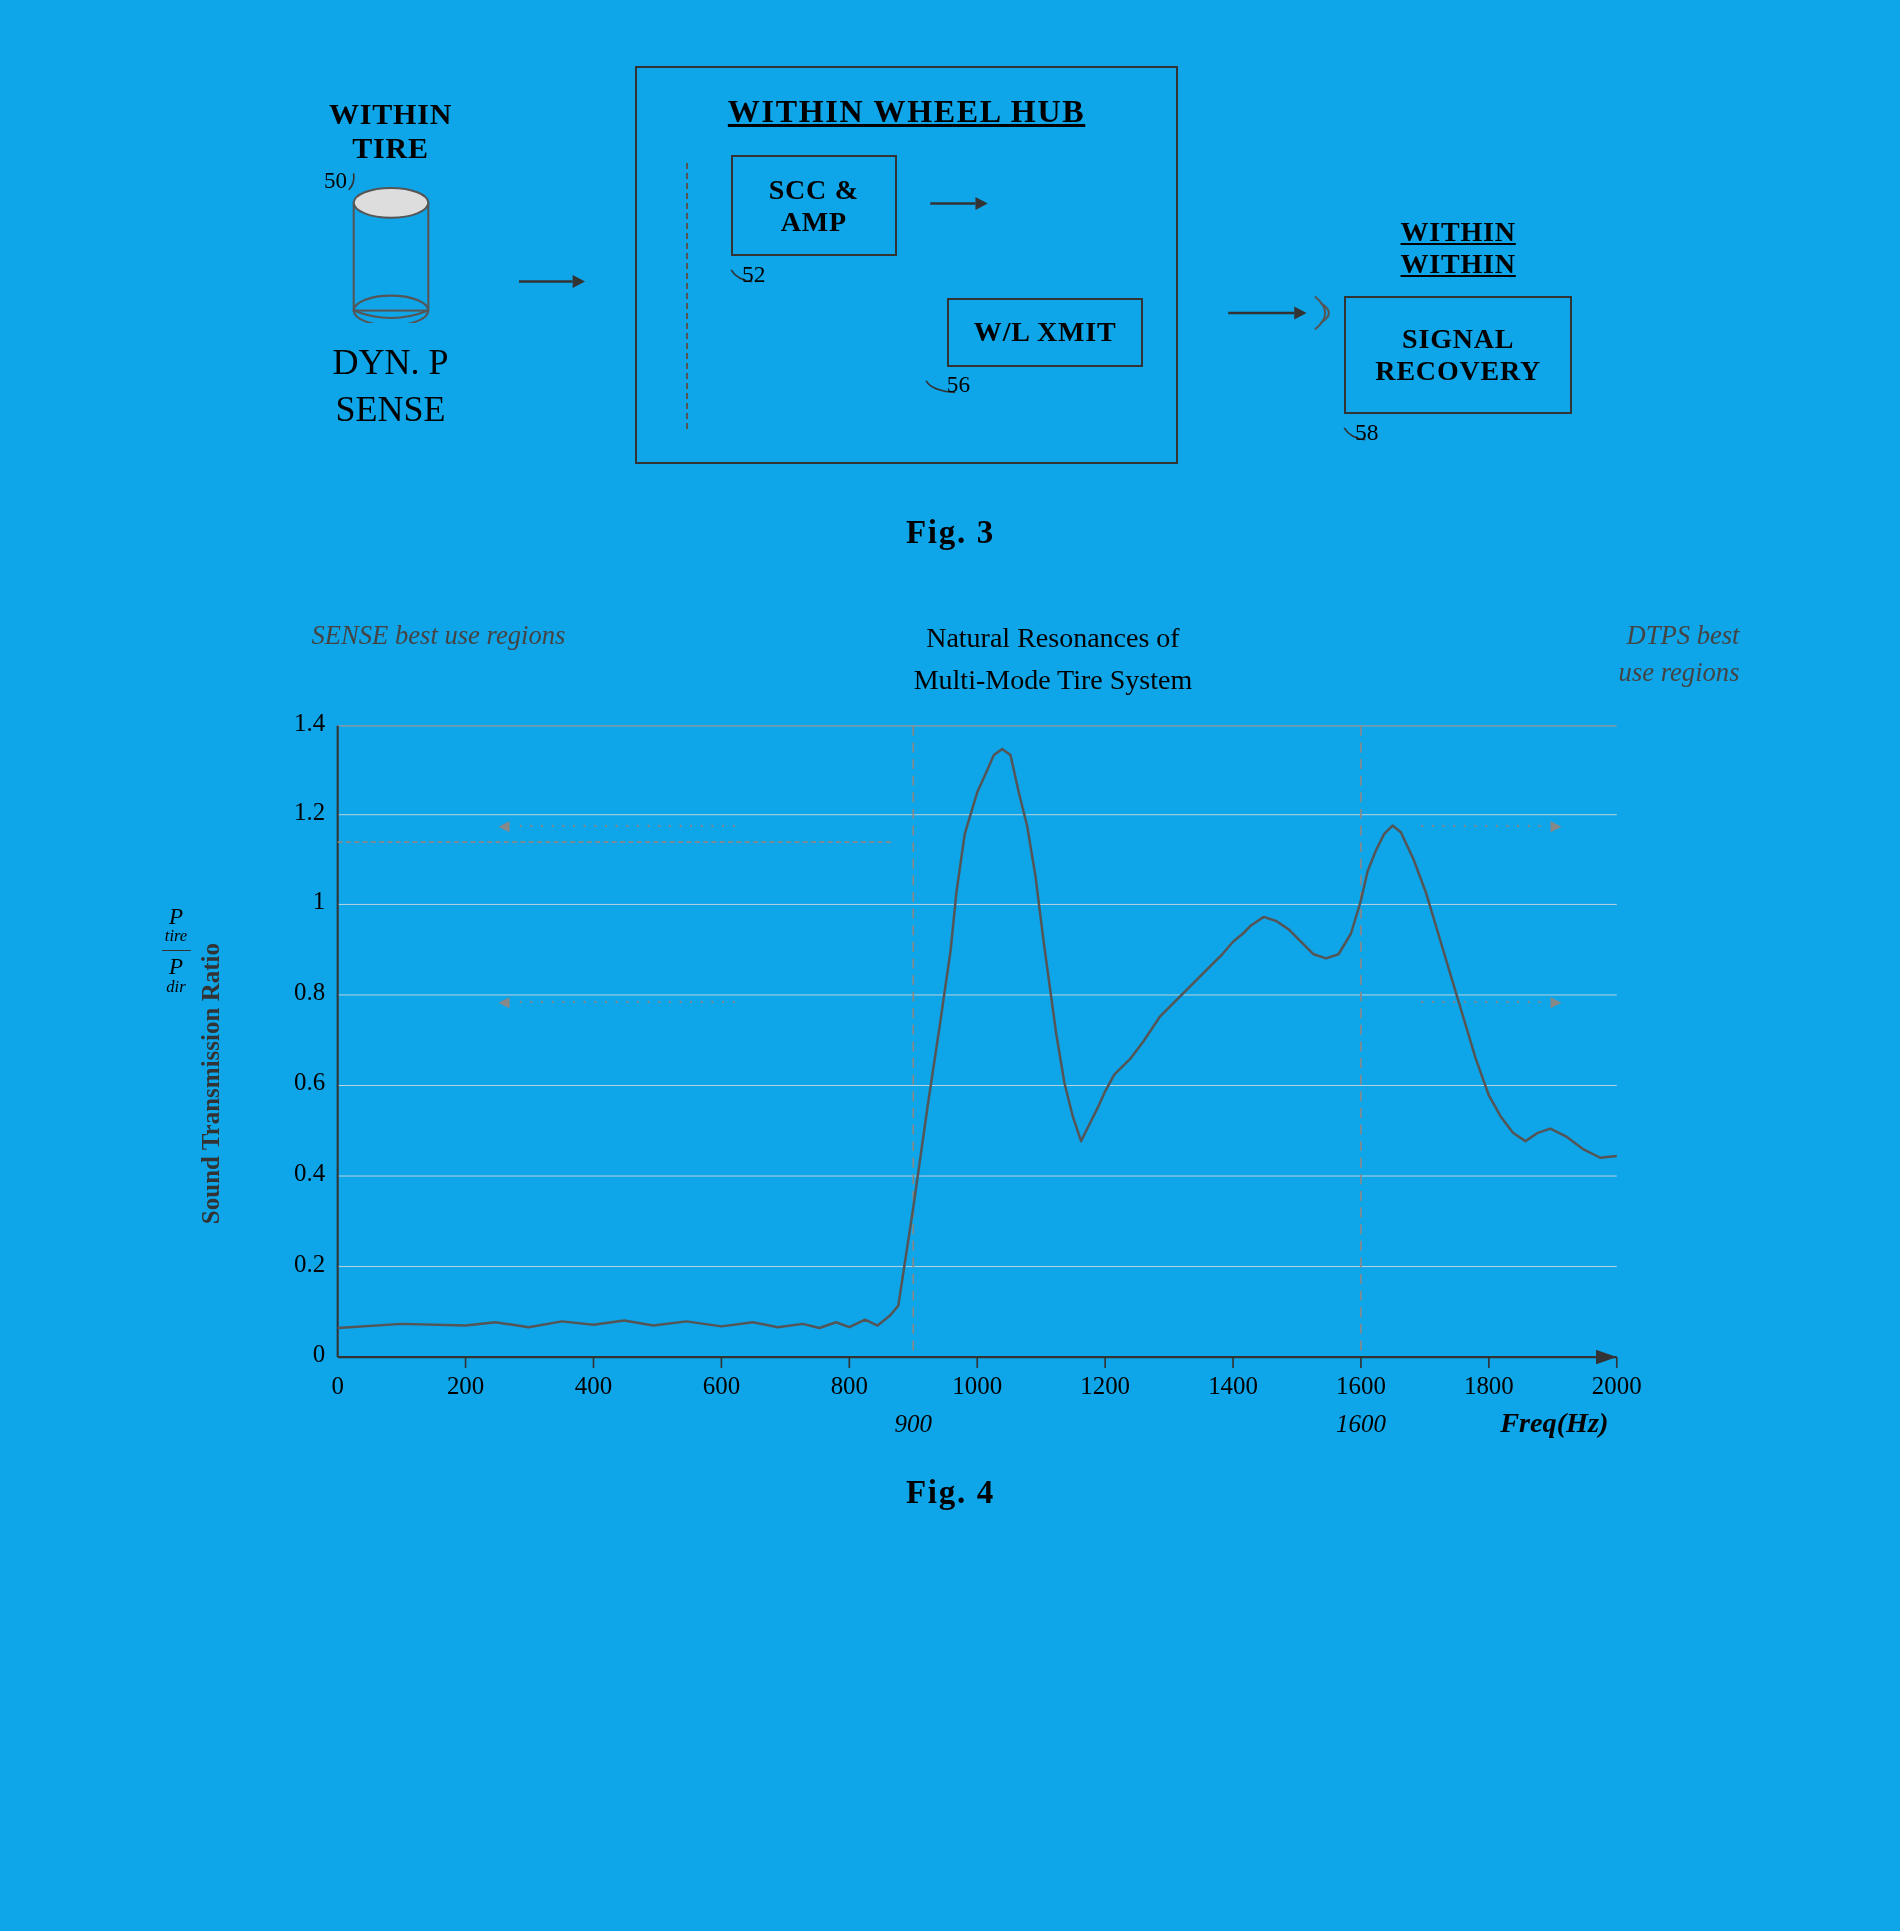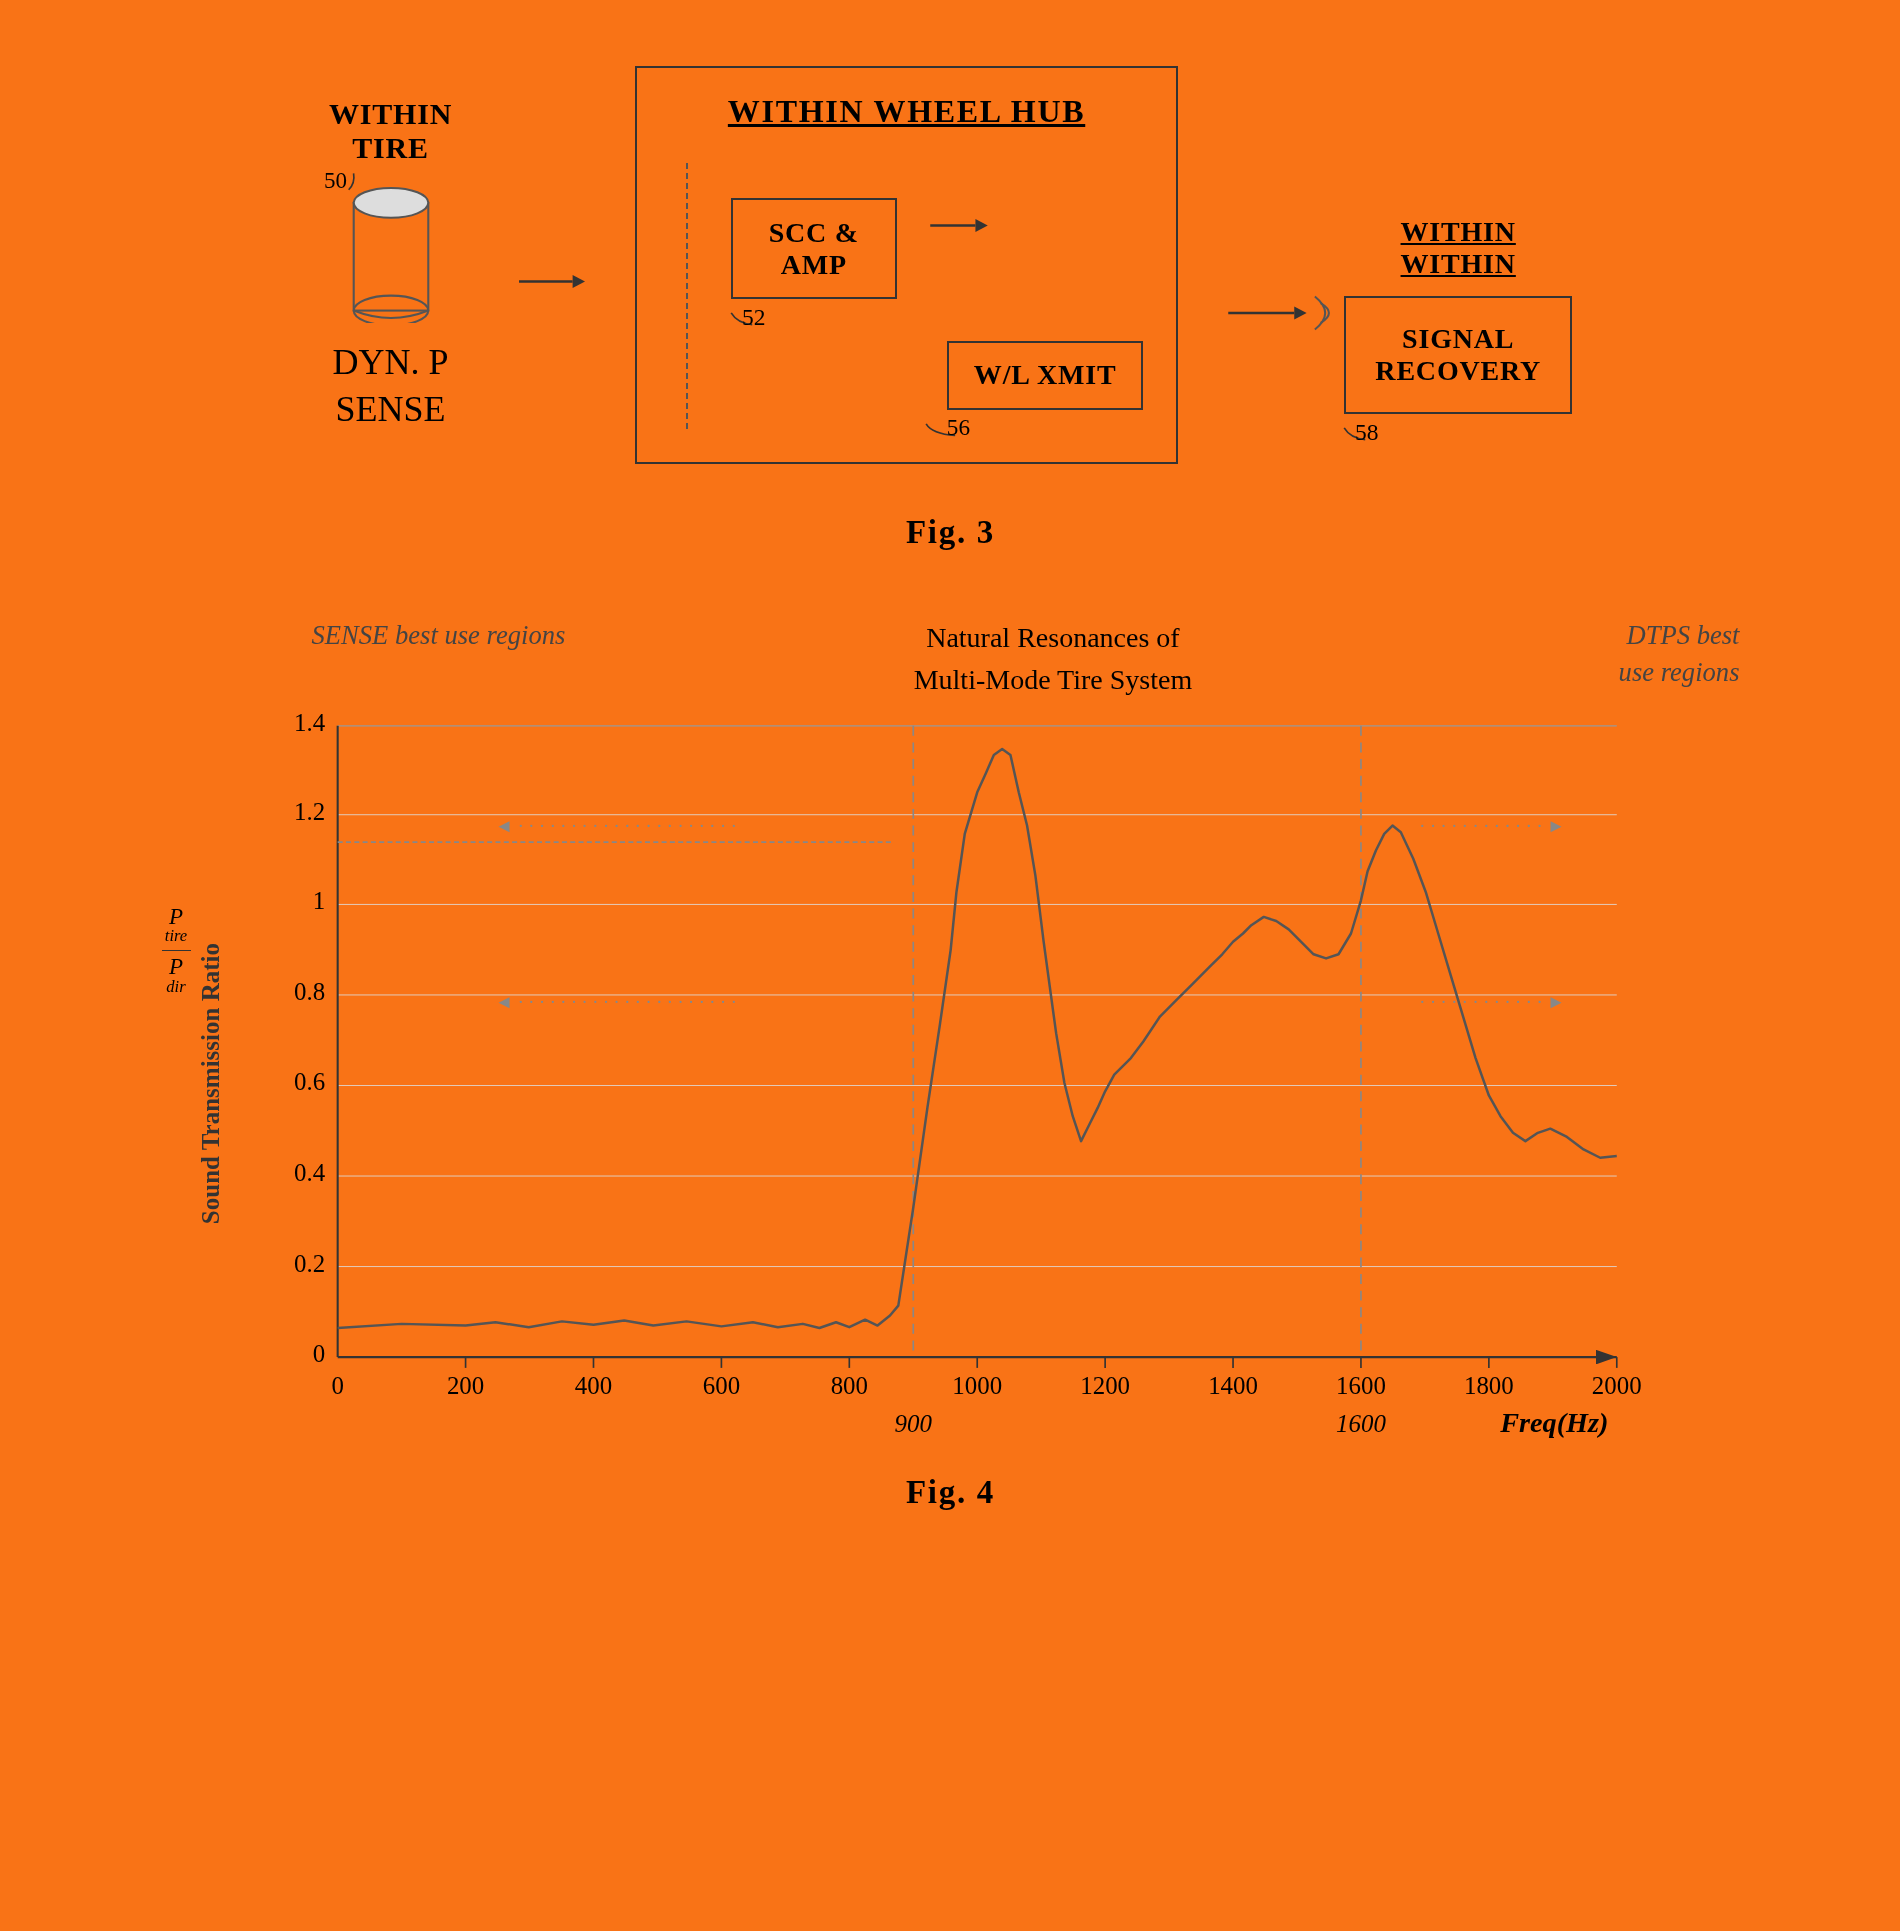--- a/index.html
+++ b/index.html
@@ -7,21 +7,21 @@
       background: #fff;
       font-family: 'Times New Roman', Times, serif;
       width: 1901px;
       min-height: 1931px;
       position: relative;
     }
 
     .page {
       width: 1901px;
       min-height: 1931px;
-      background: #f97316;
+      background: #0ea5e9;
       padding: 66px 100px;
       display: flex;
       flex-direction: column;
       align-items: center;
     }
 
     
     .fig3-container {
       width: 100%;
       display: flex;
@@ -175,21 +175,21 @@
         <div class="outer-box-title">WITHIN WHEEL HUB</div>
 
         <div style="display:flex; flex-direction:row; align-items:flex-start; gap:0;">
 
           <div class="dashed-divider" style="margin-top:8.3px; margin-right:42px;"></div>
 
           <div style="display:flex; flex-direction:column; gap:0; align-items:flex-start;">
 
             <div style="display:flex; flex-direction:row; align-items:center; gap:33px; margin-bottom:25px;">
 
-              <div style="position:relative;margin-top:43px;">
+              <div style="position:relative;">
                 <div class="block-box">
                   <span>SCC &amp;<br>AMP</span>
                 </div>
                 <span style="font-size:23px; position:absolute; bottom:-35px; left:-4.2px;">
                   <svg width="42" height="32" viewBox="0 0 50 38" style="font-size:28px">
                     <path d="M 5 20 Q 12 32 30 34" stroke="#333" stroke-width="2" fill="none"></path>
                     <text x="18" y="34" font-size="28" font-family="serif">52</text>
                   </svg>
                 </span>
               </div>

